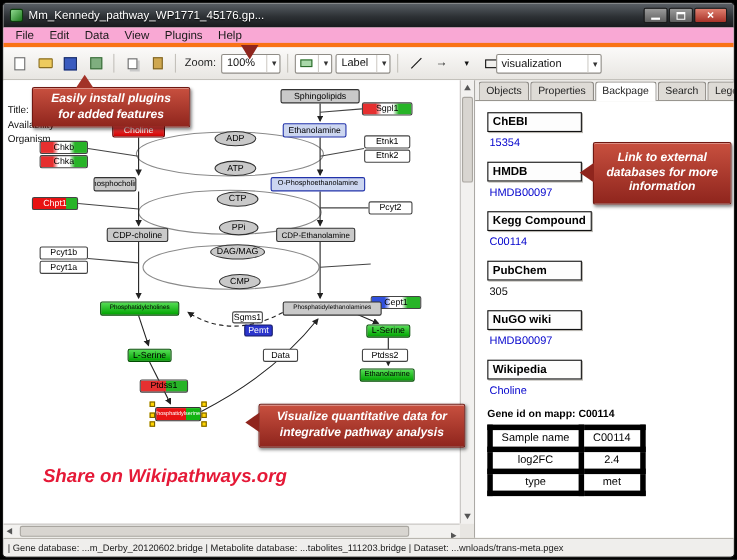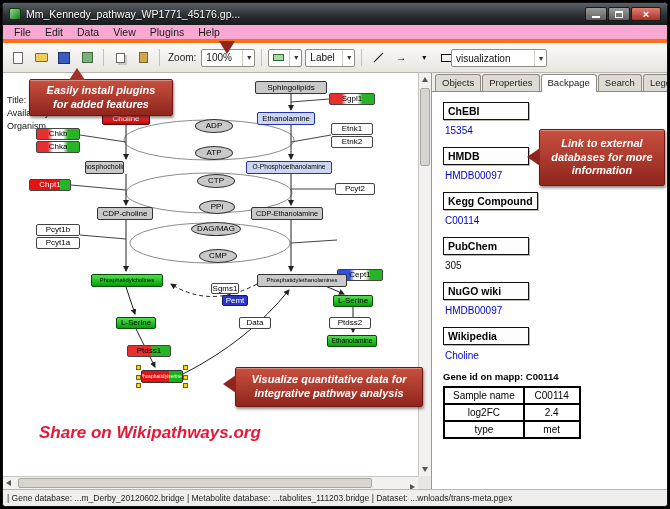--- a/index.html
+++ b/index.html
@@ -109,21 +109,21 @@
   .tab.active { background:#fff; position:relative; top:1px; padding-bottom:4px; }
   .bp { position:absolute; left:0; top:19px; right:0; bottom:0; background:#fff; padding:9px 0 0 11px; overflow:hidden; }
   .bp-header { display:inline-block; min-width:86px; border:1px solid #111; background:#fdfdfd;
     font-size:10.5px; font-weight:bold; padding:2px 4px; box-shadow:1px 1px 0 #b9b6b0; }
   .bp-section { margin-bottom:8px; }
   .bp-link { display:inline-block; color:#0000cc; font-size:10px; margin:5px 0 0 2px; cursor:pointer; }
   .bp-plain { display:inline-block; color:#111; font-size:10px; margin:5px 0 0 2px; }
   .expr-title { font-size:11.5px; font-weight:bold; margin:2px 0 12px; }
   .expr-geneid { font-size:9.5px; font-weight:bold; margin-bottom:4px; }
   .expr-table { border-collapse:collapse; }
-  .expr-table td { border:2px solid #000000; font-size:10px; padding:2px 8px; text-align:center; background:#fff; }
+  .expr-table td { border:5px solid #000000; font-size:10px; padding:2px 8px; text-align:center; background:#fff; }
   .expr-table td:first-child { min-width:62px; }
   .expr-table td:last-child { min-width:56px; }
 
   
   .statusbar { position:absolute; left:0; right:0; bottom:0; height:17px; background:#efeeec;
     border-top:1px solid #b9b6b0; font-size:8.5px; color:#222; display:flex; align-items:center; padding-left:4px;
     white-space:nowrap; }
 
   
   .callout { position:absolute; z-index:50; background:linear-gradient(180deg,#c8503f,#8f251d);

